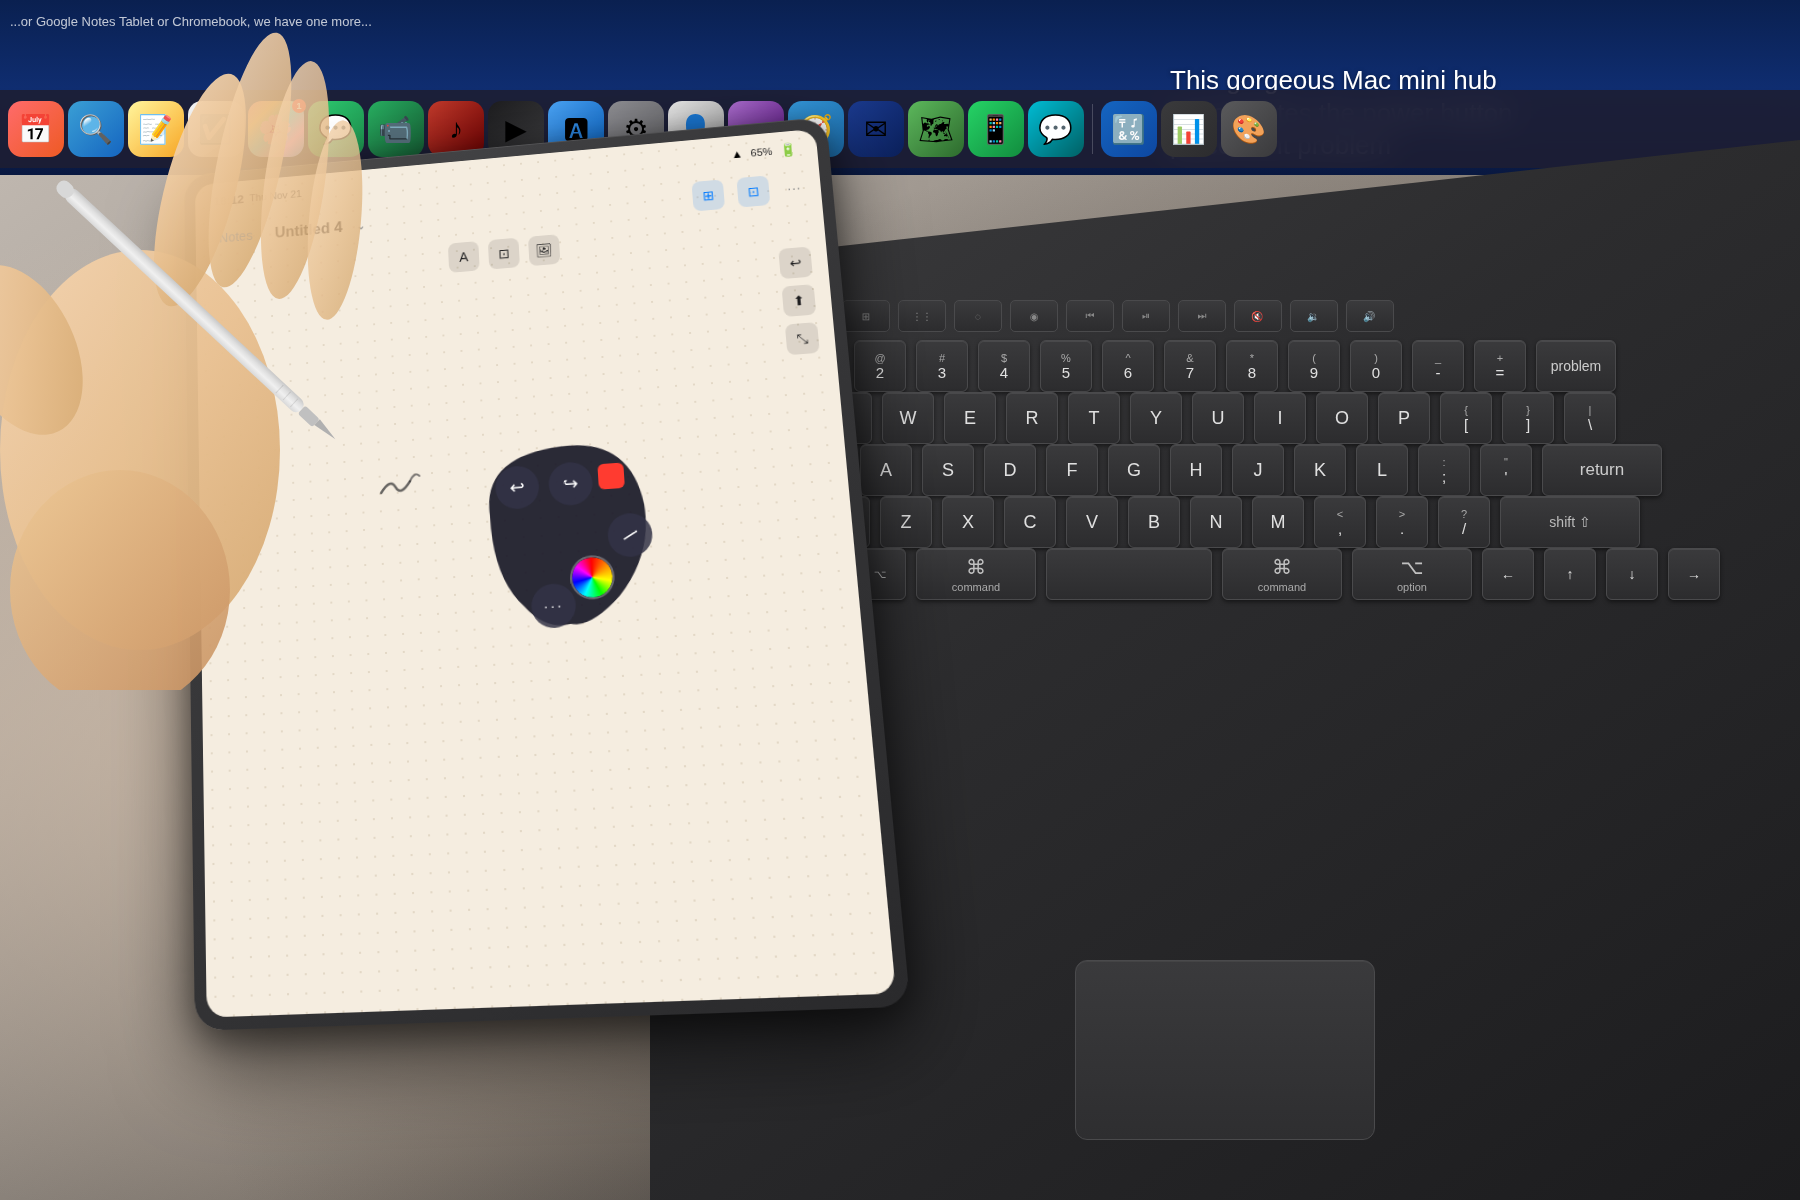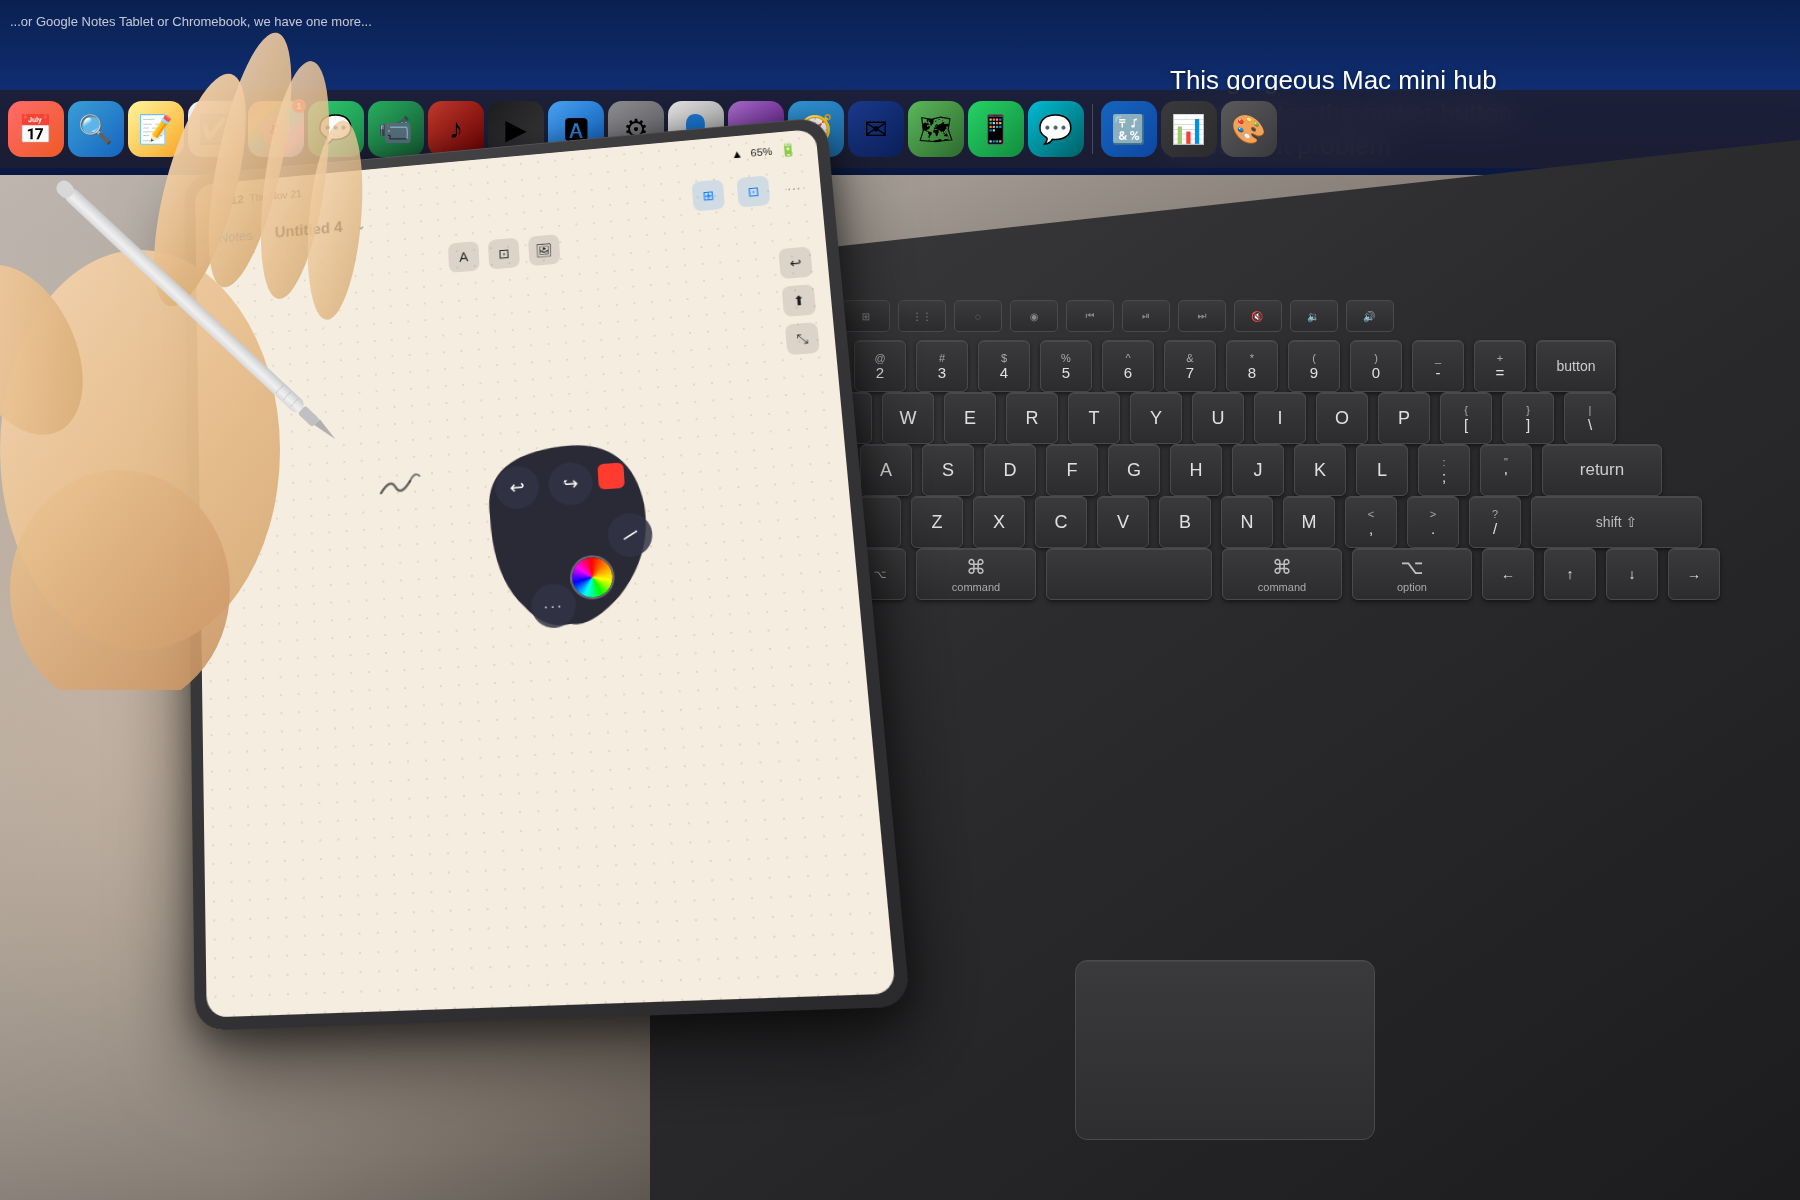--- a/index.html
+++ b/index.html
@@ -78,21 +78,21 @@
       align-items: center;
       justify-content: center;
       box-shadow: 0 2px 4px rgba(0,0,0,0.5), inset 0 1px 0 rgba(255,255,255,0.08);
       cursor: pointer;
       position: relative;
     }
 
     .key-sm { width: 52px; height: 52px; }
     .key-lg { width: 80px; height: 52px; }
     .key-xl { width: 120px; height: 52px; font-size: 11px; }
-    .key-xxl { width: 171px; height: 52px; font-size: 11px; }
+    .key-xxl { width: 140px; height: 52px; font-size: 11px; }
 
     .key-top { font-size: 11px; color: #aaa; }
     .key-bottom { font-size: 15px; color: #e0e0e0; }
 
     
     .ipad {
       position: absolute;
       top: 120px;
       left: 180px;
       width: 680px;
@@ -366,21 +366,21 @@
           <div class="key-bottom">0</div>
         </div>
       <div class="key key-sm">
           <div class="key-top">_</div>
           <div class="key-bottom">-</div>
         </div>
       <div class="key key-sm">
           <div class="key-top">+</div>
           <div class="key-bottom">=</div>
         </div>
-      <div class="key key-lg" style="font-size:14px;color:#ccc;">button</div>
+      <div class="key key-lg" style="font-size:14px;color:#ccc;">problem</div>
     </div>
 
     <div class="key-row">
       <div class="key key-lg" style="font-size:13px;color:#ccc;">tab</div>
       <div class="key key-sm" style="font-size:18px;">Q</div>
       <div class="key key-sm" style="font-size:18px;">W</div>
       <div class="key key-sm" style="font-size:18px;">E</div>
       <div class="key key-sm" style="font-size:18px;">R</div>
       <div class="key key-sm" style="font-size:18px;">T</div>
       <div class="key key-sm" style="font-size:18px;">Y</div>

